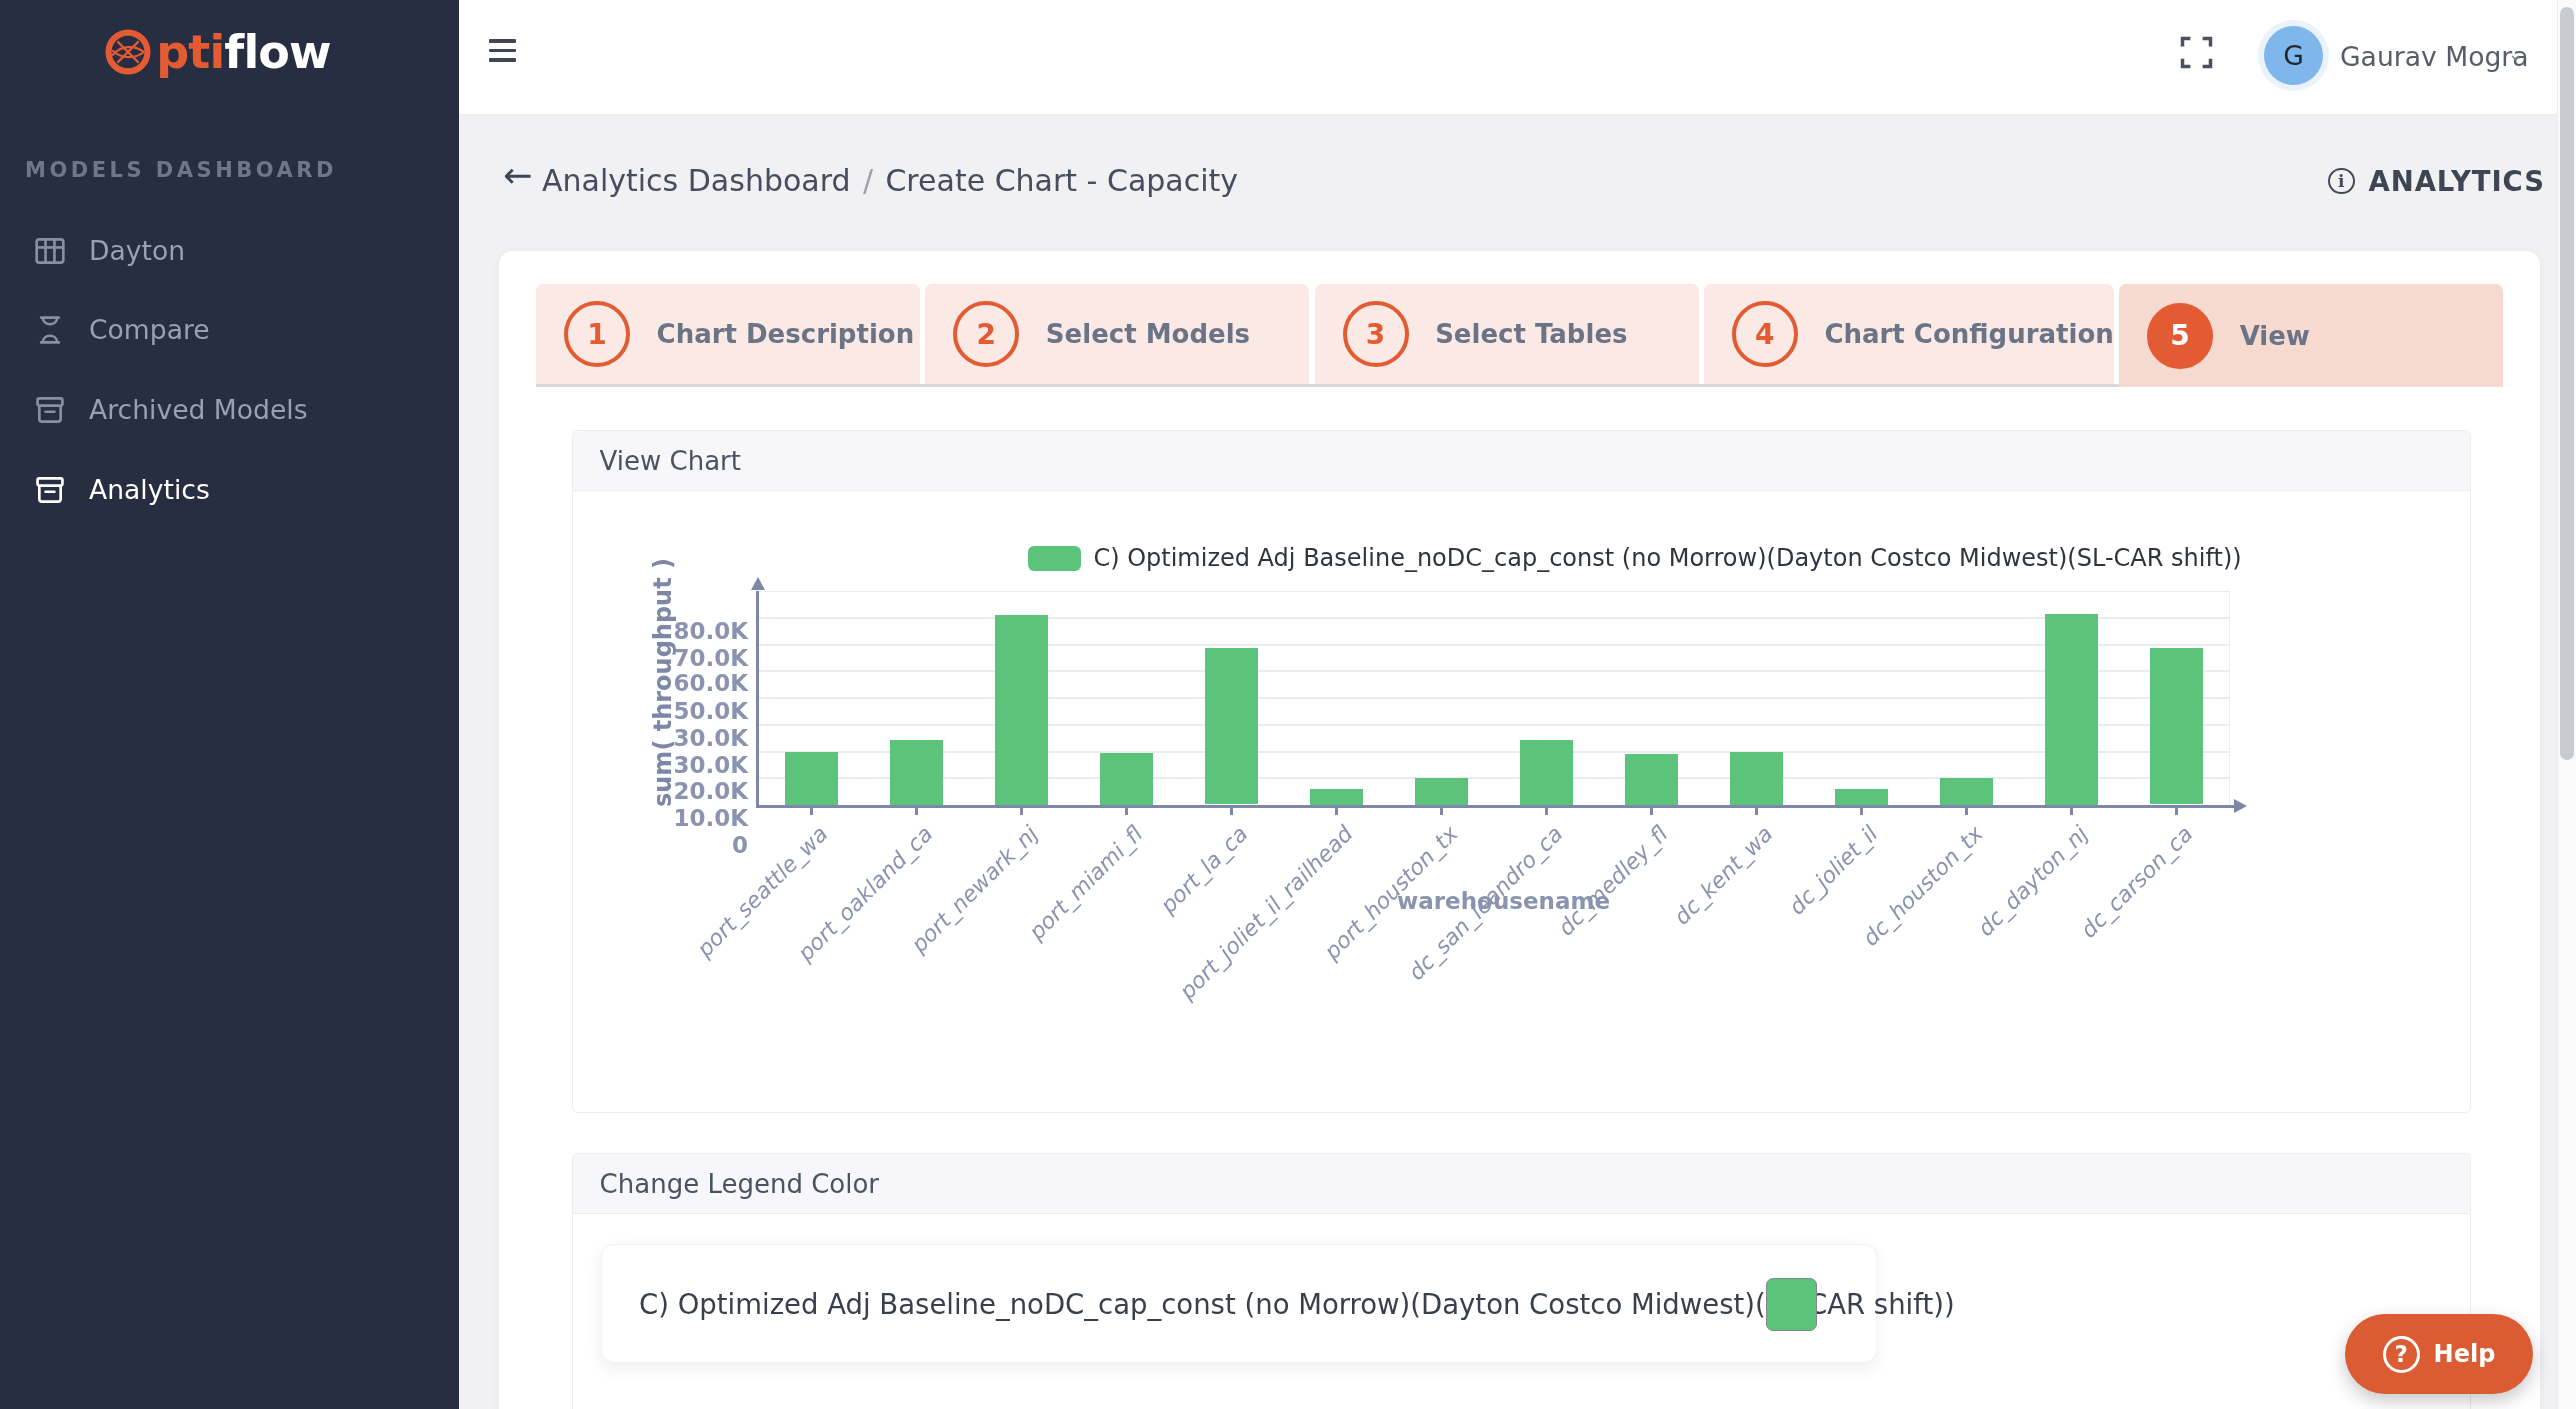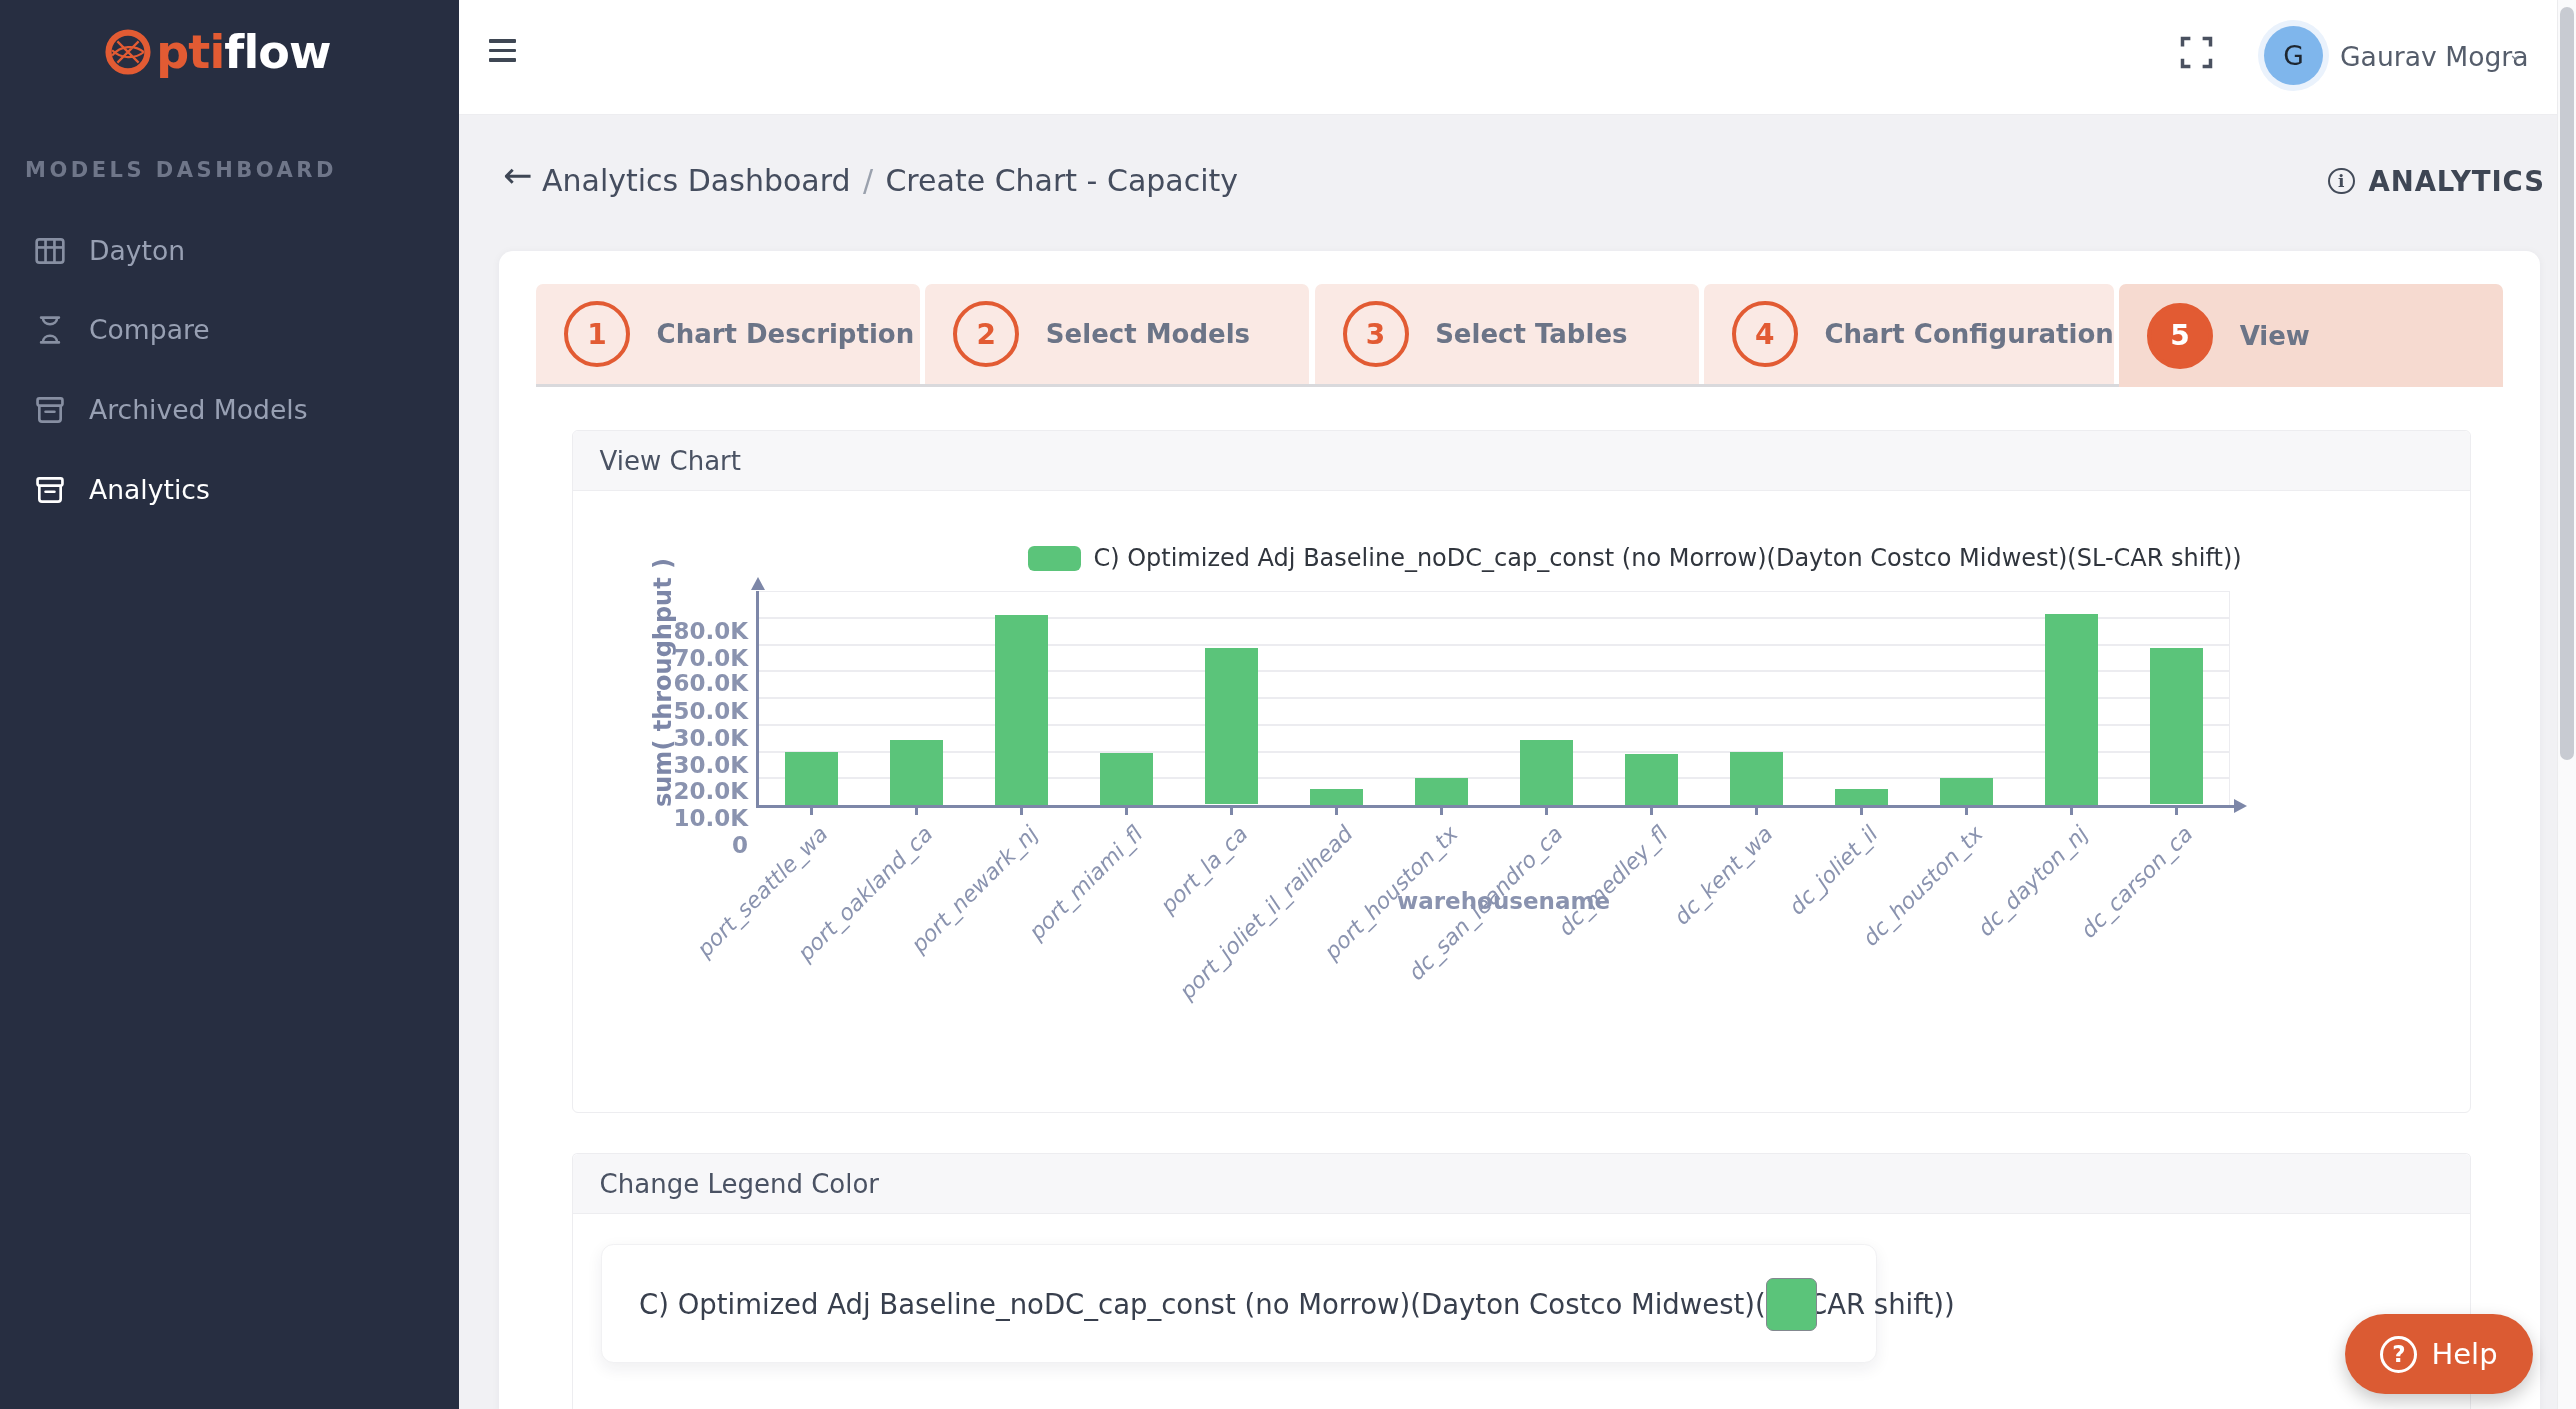--- a/index.html
+++ b/index.html
@@ -75,21 +75,21 @@
 
   .change-legend-card { top:902px; height:257px; border-bottom:none; border-radius:5.3px 5.3px 0 0; }
   .change-legend-body { position:relative; width:100%; height:196px; background:#FFFFFF; }
   .legend-row-card { position:absolute; left:28px; top:30px; width:1276px; height:119px; background:#FFFFFF; border:0.9px solid #F1F1F3; border-radius:12.4px; box-shadow:0 5.3px 16px rgba(30,35,50,.07); display:flex; align-items:center; }
   .legend-row-text { margin-left:37px; font-size:27.5px; color:#383F4D; white-space:nowrap; }
   .legend-row-swatch { position:absolute; left:1164px; top:33px; width:51px; height:53px; border-radius:7px; border:1.8px solid #83888F; cursor:pointer; }
 
   
   .help-btn { position:absolute; left:2345px; top:1314px; width:188px; height:80px; border-radius:40px; background:#DB5B33; color:#FFFFFF; display:flex; align-items:center; justify-content:center; cursor:pointer; box-shadow:0 7px 17.7px rgba(0,0,0,.22); z-index:9; }
   .help-q { width:37px; height:37px; border:3.1px solid #FFFFFF; border-radius:50%; display:flex; align-items:center; justify-content:center; font-size:23px; font-weight:700; margin-right:14px; }
-  .help-label { font-size:29px; font-weight:400; }
+  .help-label { font-size:24px; font-weight:700; }
   .scrollbar-track { position:absolute; right:0; top:0; width:19.5px; height:1409px; background:#FAFAFB; border-left:0.9px solid #ECECEE; z-index:10; }
   .scrollbar-thumb { position:absolute; left:2.7px; top:7px; width:14px; height:753px; border-radius:7px; background:#C8CBD2; cursor:pointer; }
 </style>
 </head>
 <body>
 
 <div class="sidebar">
   <div class="logo">
     <svg class="logo-icon" viewBox="0 0 52 52">
       <circle cx="26" cy="26" r="22" fill="none" stroke="#E25B33" stroke-width="7"></circle>

